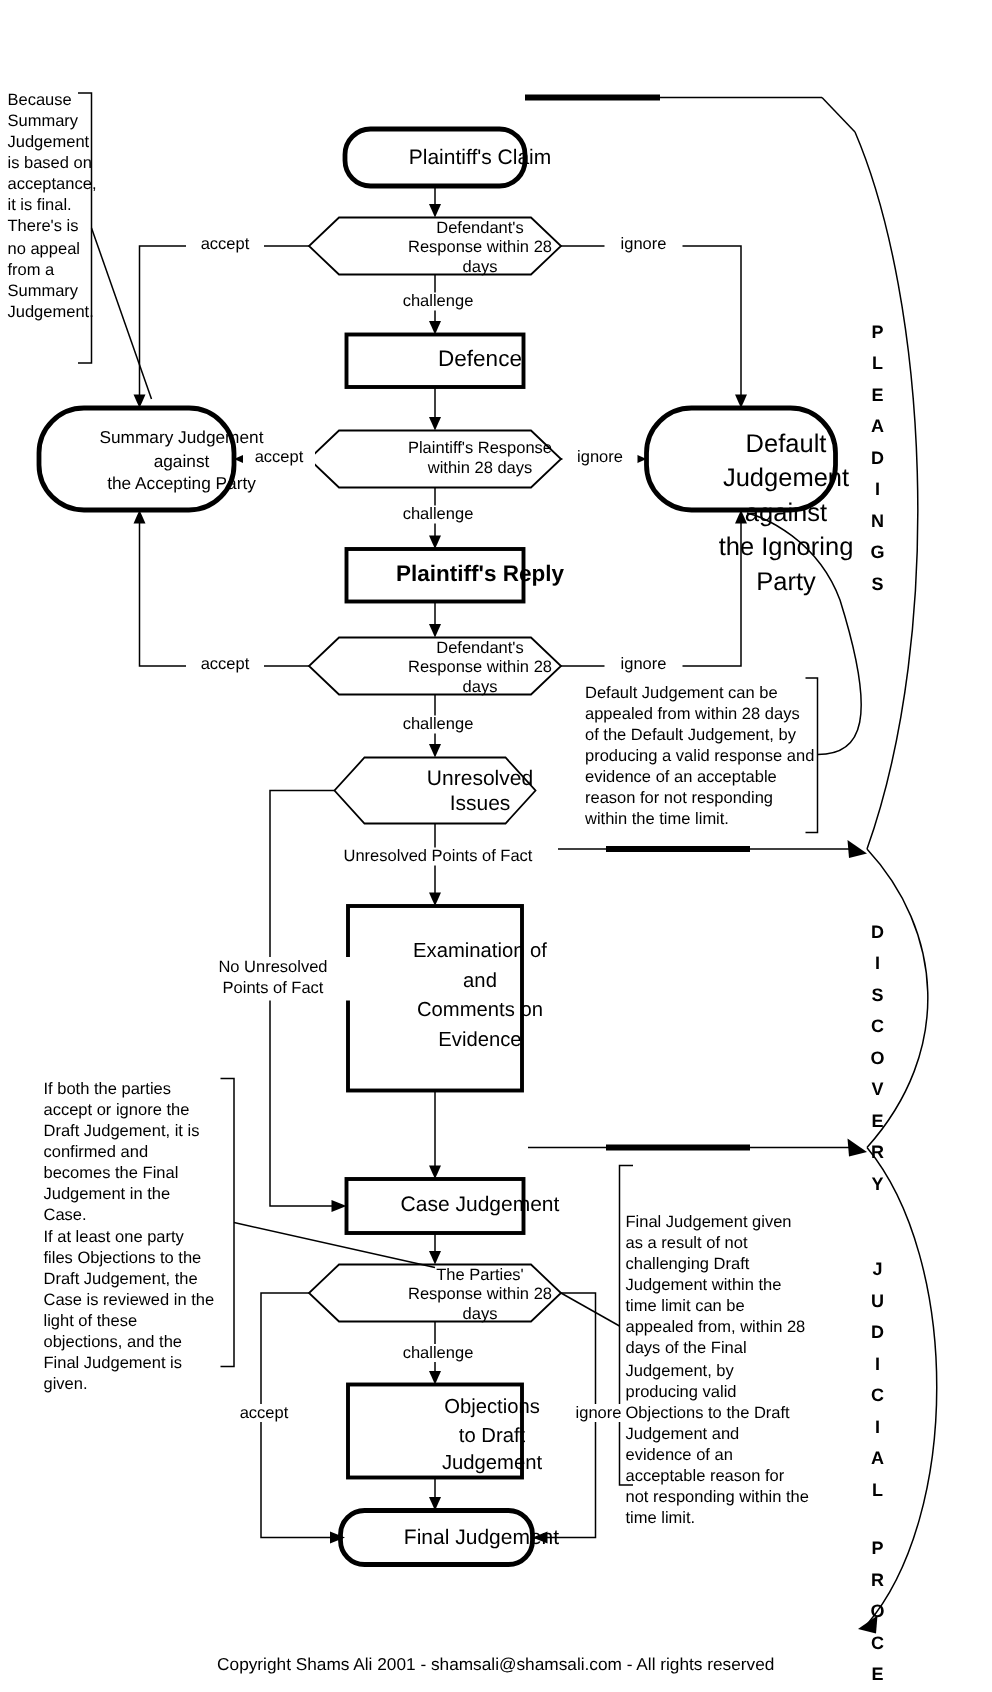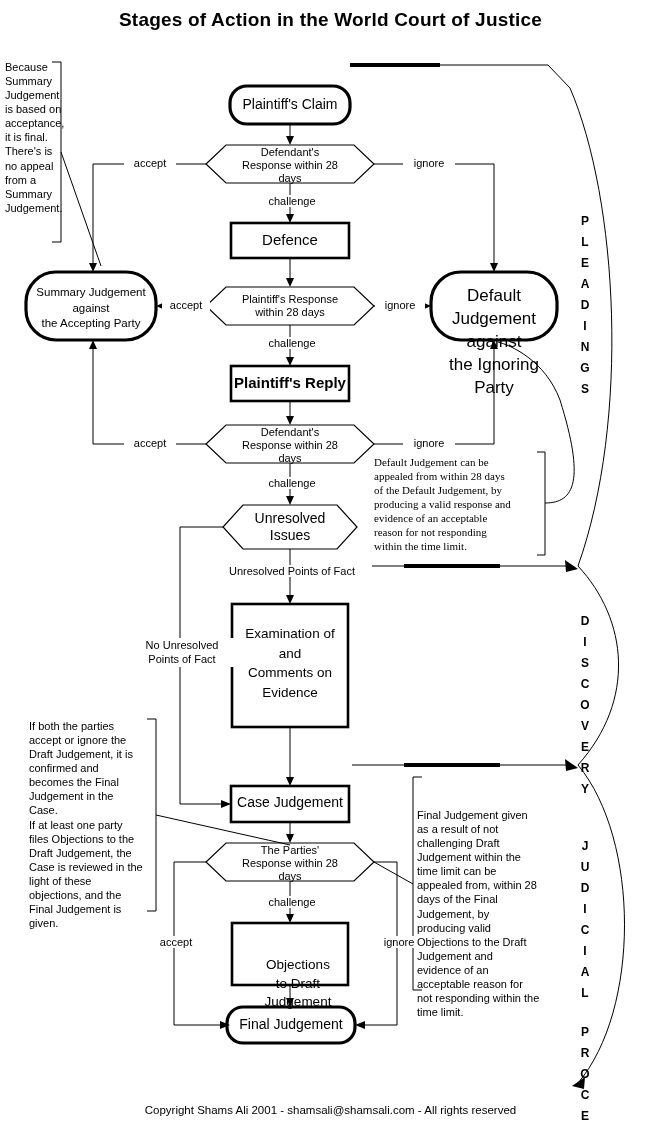--- a/index.html
+++ b/index.html
@@ -1,39 +1,38 @@
 <!DOCTYPE html>
 <html><head>
 <meta charset="utf-8">
 <style>
   html,body{margin:0;padding:0;background:#ffffff;}
   body{width:661px;height:1128px;position:relative;overflow:hidden;
        font-family:"Liberation Sans","DejaVu Sans",sans-serif;color:#000;}
   #canvas{position:absolute;left:0;top:0;width:661px;height:1128px;}
   .layer{position:absolute;left:0;top:0;width:661px;height:1128px;}
   svg.layer{pointer-events:none;}
-  .node-label{position:absolute;text-align:center;line-height:1.2;}
+  .node-label{position:absolute;text-align:center;line-height:1.2;padding-left:30px;}
   .title{position:absolute;left:0;top:9px;width:661px;text-align:center;
          font-size:19px;font-weight:bold;letter-spacing:0.2px;}
   .footer{position:absolute;left:0;top:1104px;width:661px;text-align:center;font-size:11.5px;}
   .edge-label{position:absolute;font-size:11px;background:#fff;padding:0 2px;text-align:center;white-space:pre;}
   .note{position:absolute;font-size:11px;line-height:1.28;white-space:pre-line;}
   .phase{position:absolute;font-size:12px;font-weight:bold;text-align:center;
          line-height:1.0;width:22px;}
   .phase span{display:block;margin-bottom:9px;}
   .nlbl-term{font-size:14px;}
   .nlbl-proc{font-size:15px;}
   .nlbl-dec{font-size:11px;}
 </style>
 </head>
 <body>
 
 <div id="canvas">
 
-  <div class="title">Stages of Action in the World Court of Justice</div>
 
   <svg class="layer" width="661" height="1128" viewBox="0 0 661 1128" xmlns="http://www.w3.org/2000/svg">
     <g fill="none" stroke="#000" stroke-width="1">
 
       <rect x="230" y="86" width="120" height="38" rx="17" ry="17" fill="#fff" stroke="#000" stroke-width="3.2"></rect>
 
       <polygon fill="#fff" stroke="#000" stroke-width="1.2" points="226,145 354,145 374,164 354,183 226,183 206,164"></polygon>
 
       <rect x="231" y="223" width="118" height="35" fill="#fff" stroke="#000" stroke-width="2.6"></rect>
 
@@ -222,21 +221,21 @@
 
   <div class="node-label" style="left:223px;top:510px;width:134px;font-size:14px;white-space:pre-line;">Unresolved
 Issues</div>
 
   <div class="node-label" style="left:231px;top:794px;width:118px;font-size:14px;">Case Judgement</div>
 
   <div class="node-label nlbl-dec" style="left:210px;top:844px;width:160px;white-space:pre-line;">The Parties'
 Response within 28
 days</div>
 
-  <div class="node-label" style="left:232px;top:929px;width:132px;font-size:13.5px;line-height:1.38;white-space:pre-line;margin-top:27px;">Objections
+  <div class="node-label" style="left:232px;top:929px;width:132px;font-size:13.5px;line-height:1.38;white-space:pre-line;">Objections
 to Draft
 Judgement</div>
 
   <div class="node-label" style="left:227px;top:1016px;width:128px;font-size:14px;">Final Judgement</div>
 
   <div class="node-label" style="left:26px;top:285px;width:130px;font-size:11.5px;line-height:1.35;white-space:pre-line;">Summary Judgement
 against
 the Accepting Party</div>
 
   <div class="node-label" style="left:431px;top:285px;width:126px;font-size:17px;line-height:1.35;white-space:pre-line;">Default Judgement
@@ -269,21 +268,21 @@
 Judgement
 is based on
 acceptance,
 it is final.
 There's is
 no appeal
 from a
 Summary
 Judgement.</div>
 
-  <div class="note" style="left:374px;top:455px;width:168px;font-family:Liberation Serif, serif;">Default Judgement can be
+  <div class="note" style="left:390px;top:455px;width:168px;">Default Judgement can be
 appealed from within 28 days
 of the Default Judgement, by
 producing a valid response and
 evidence of an acceptable
 reason for not responding
 within the time limit.</div>
 
   <div class="note" style="left:29px;top:719px;width:124px;">If both the parties
 accept or ignore the
 Draft Judgement, it is

